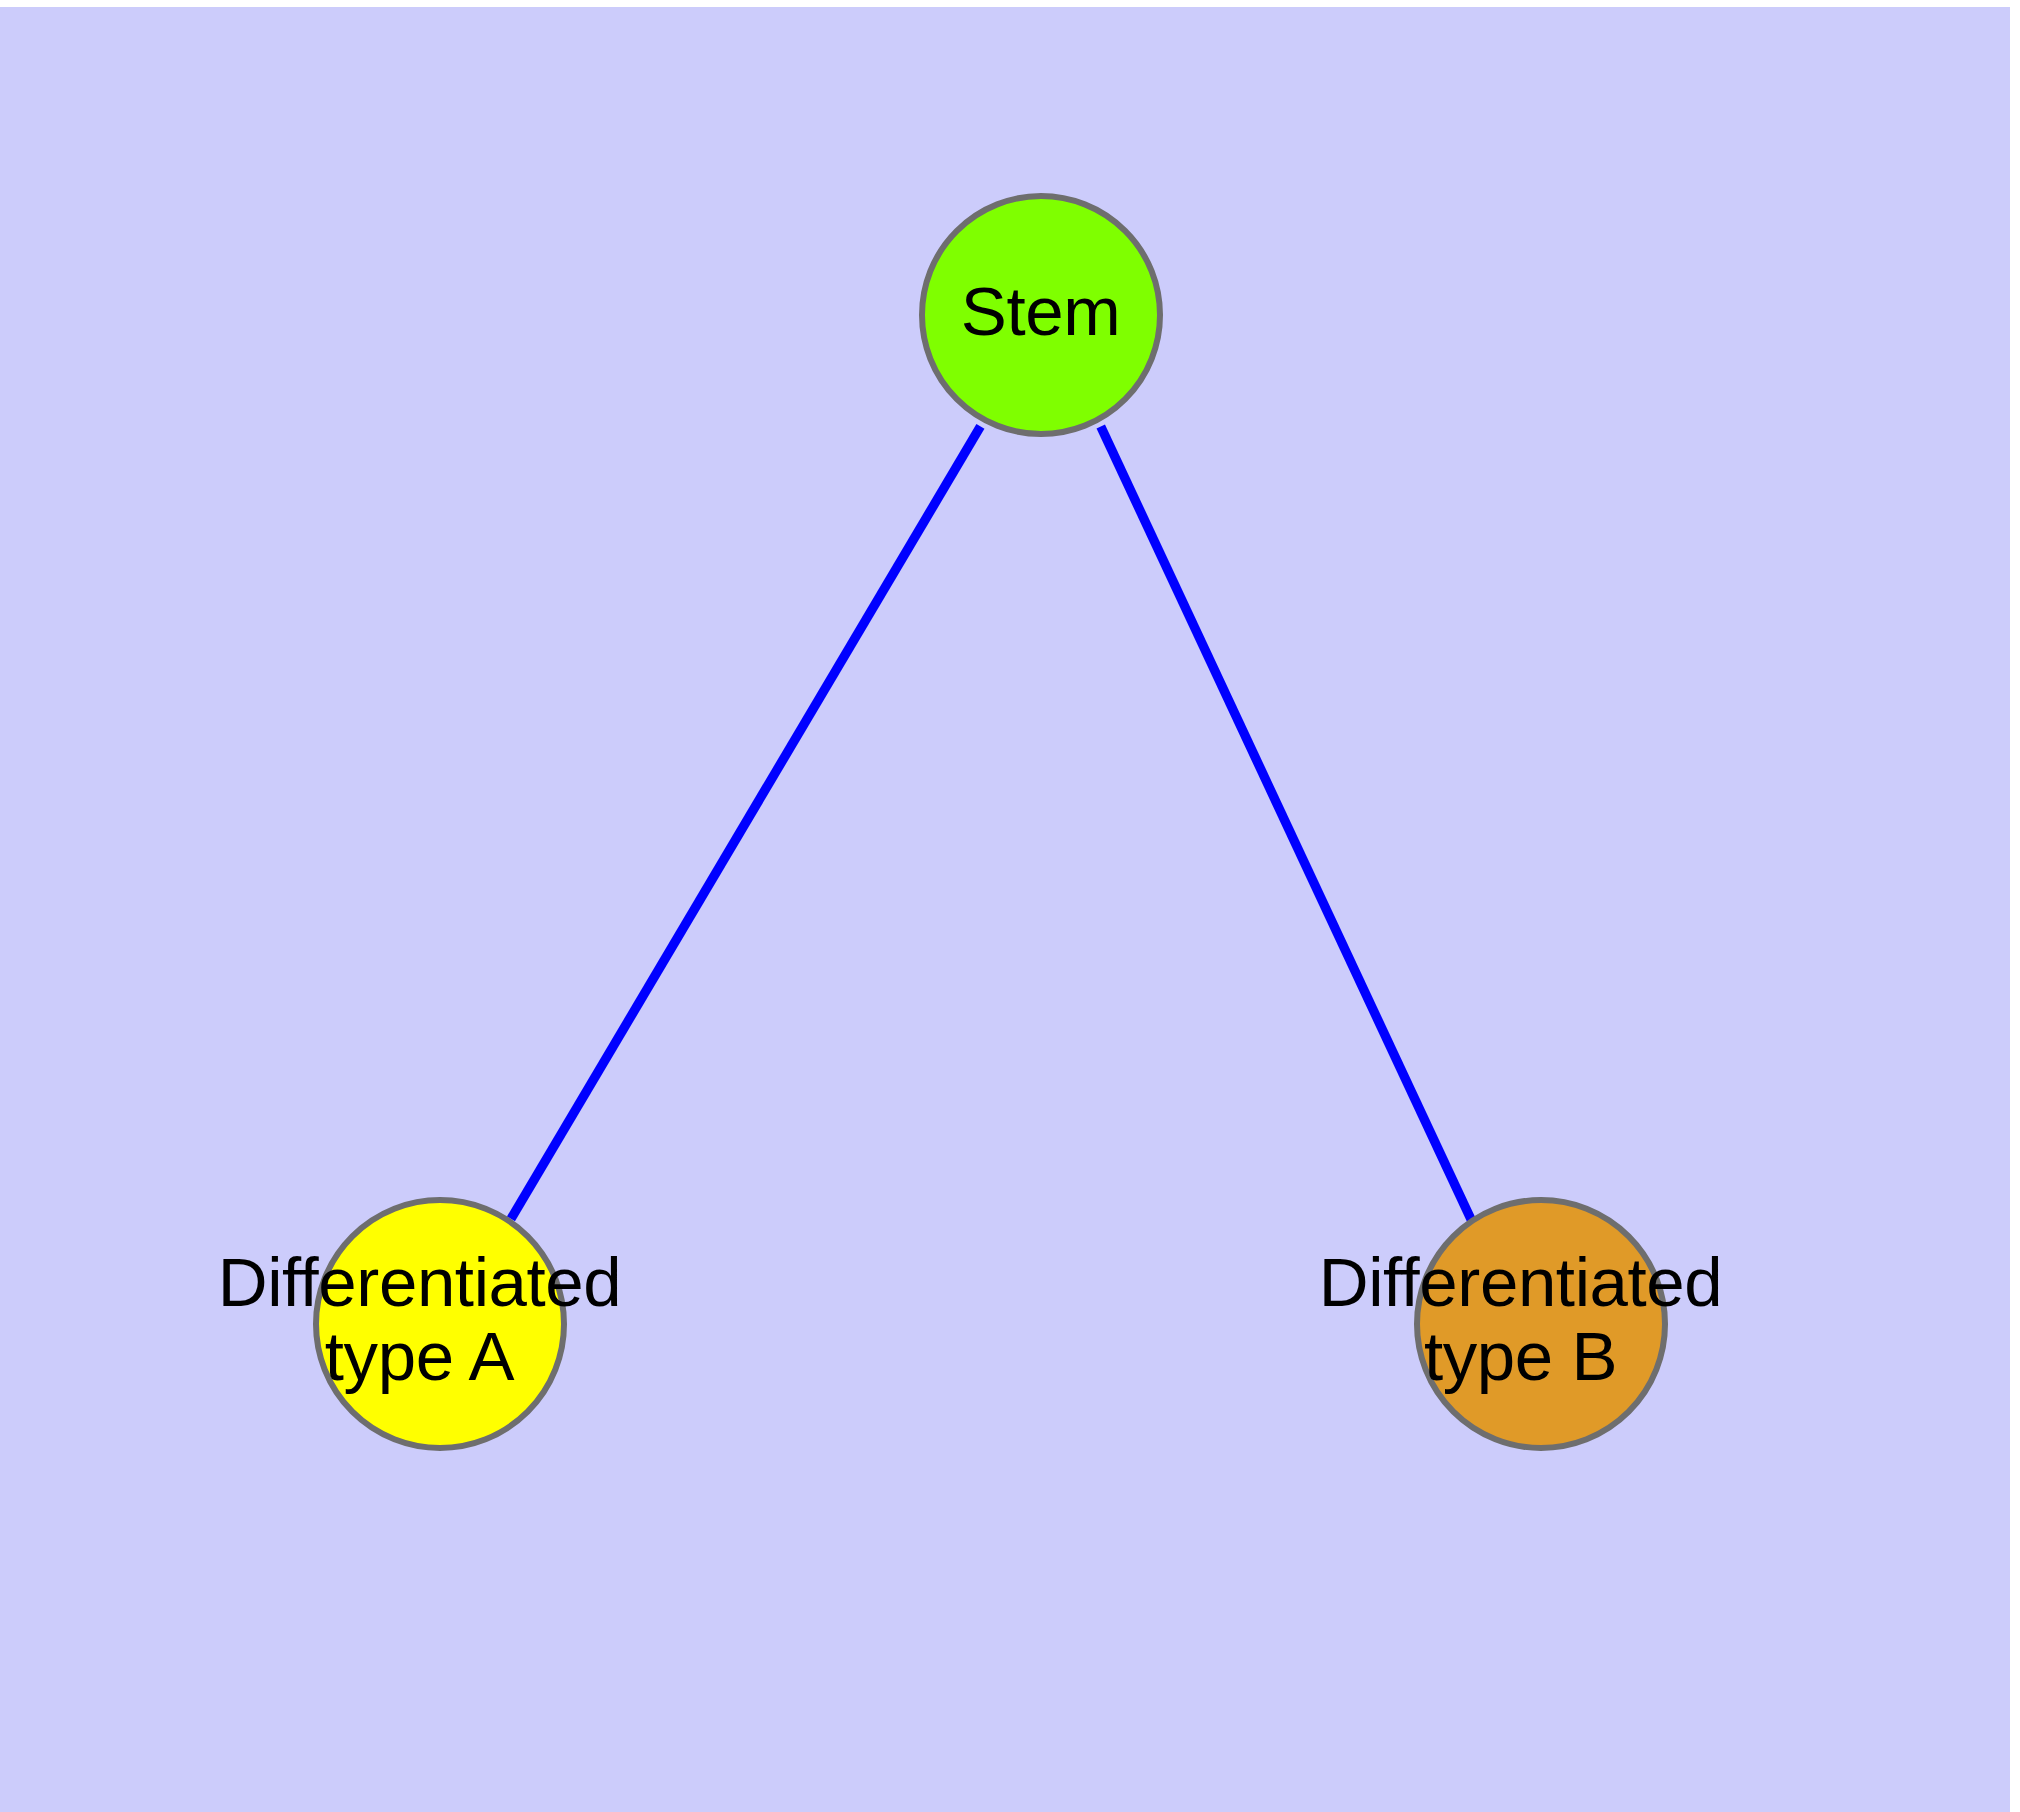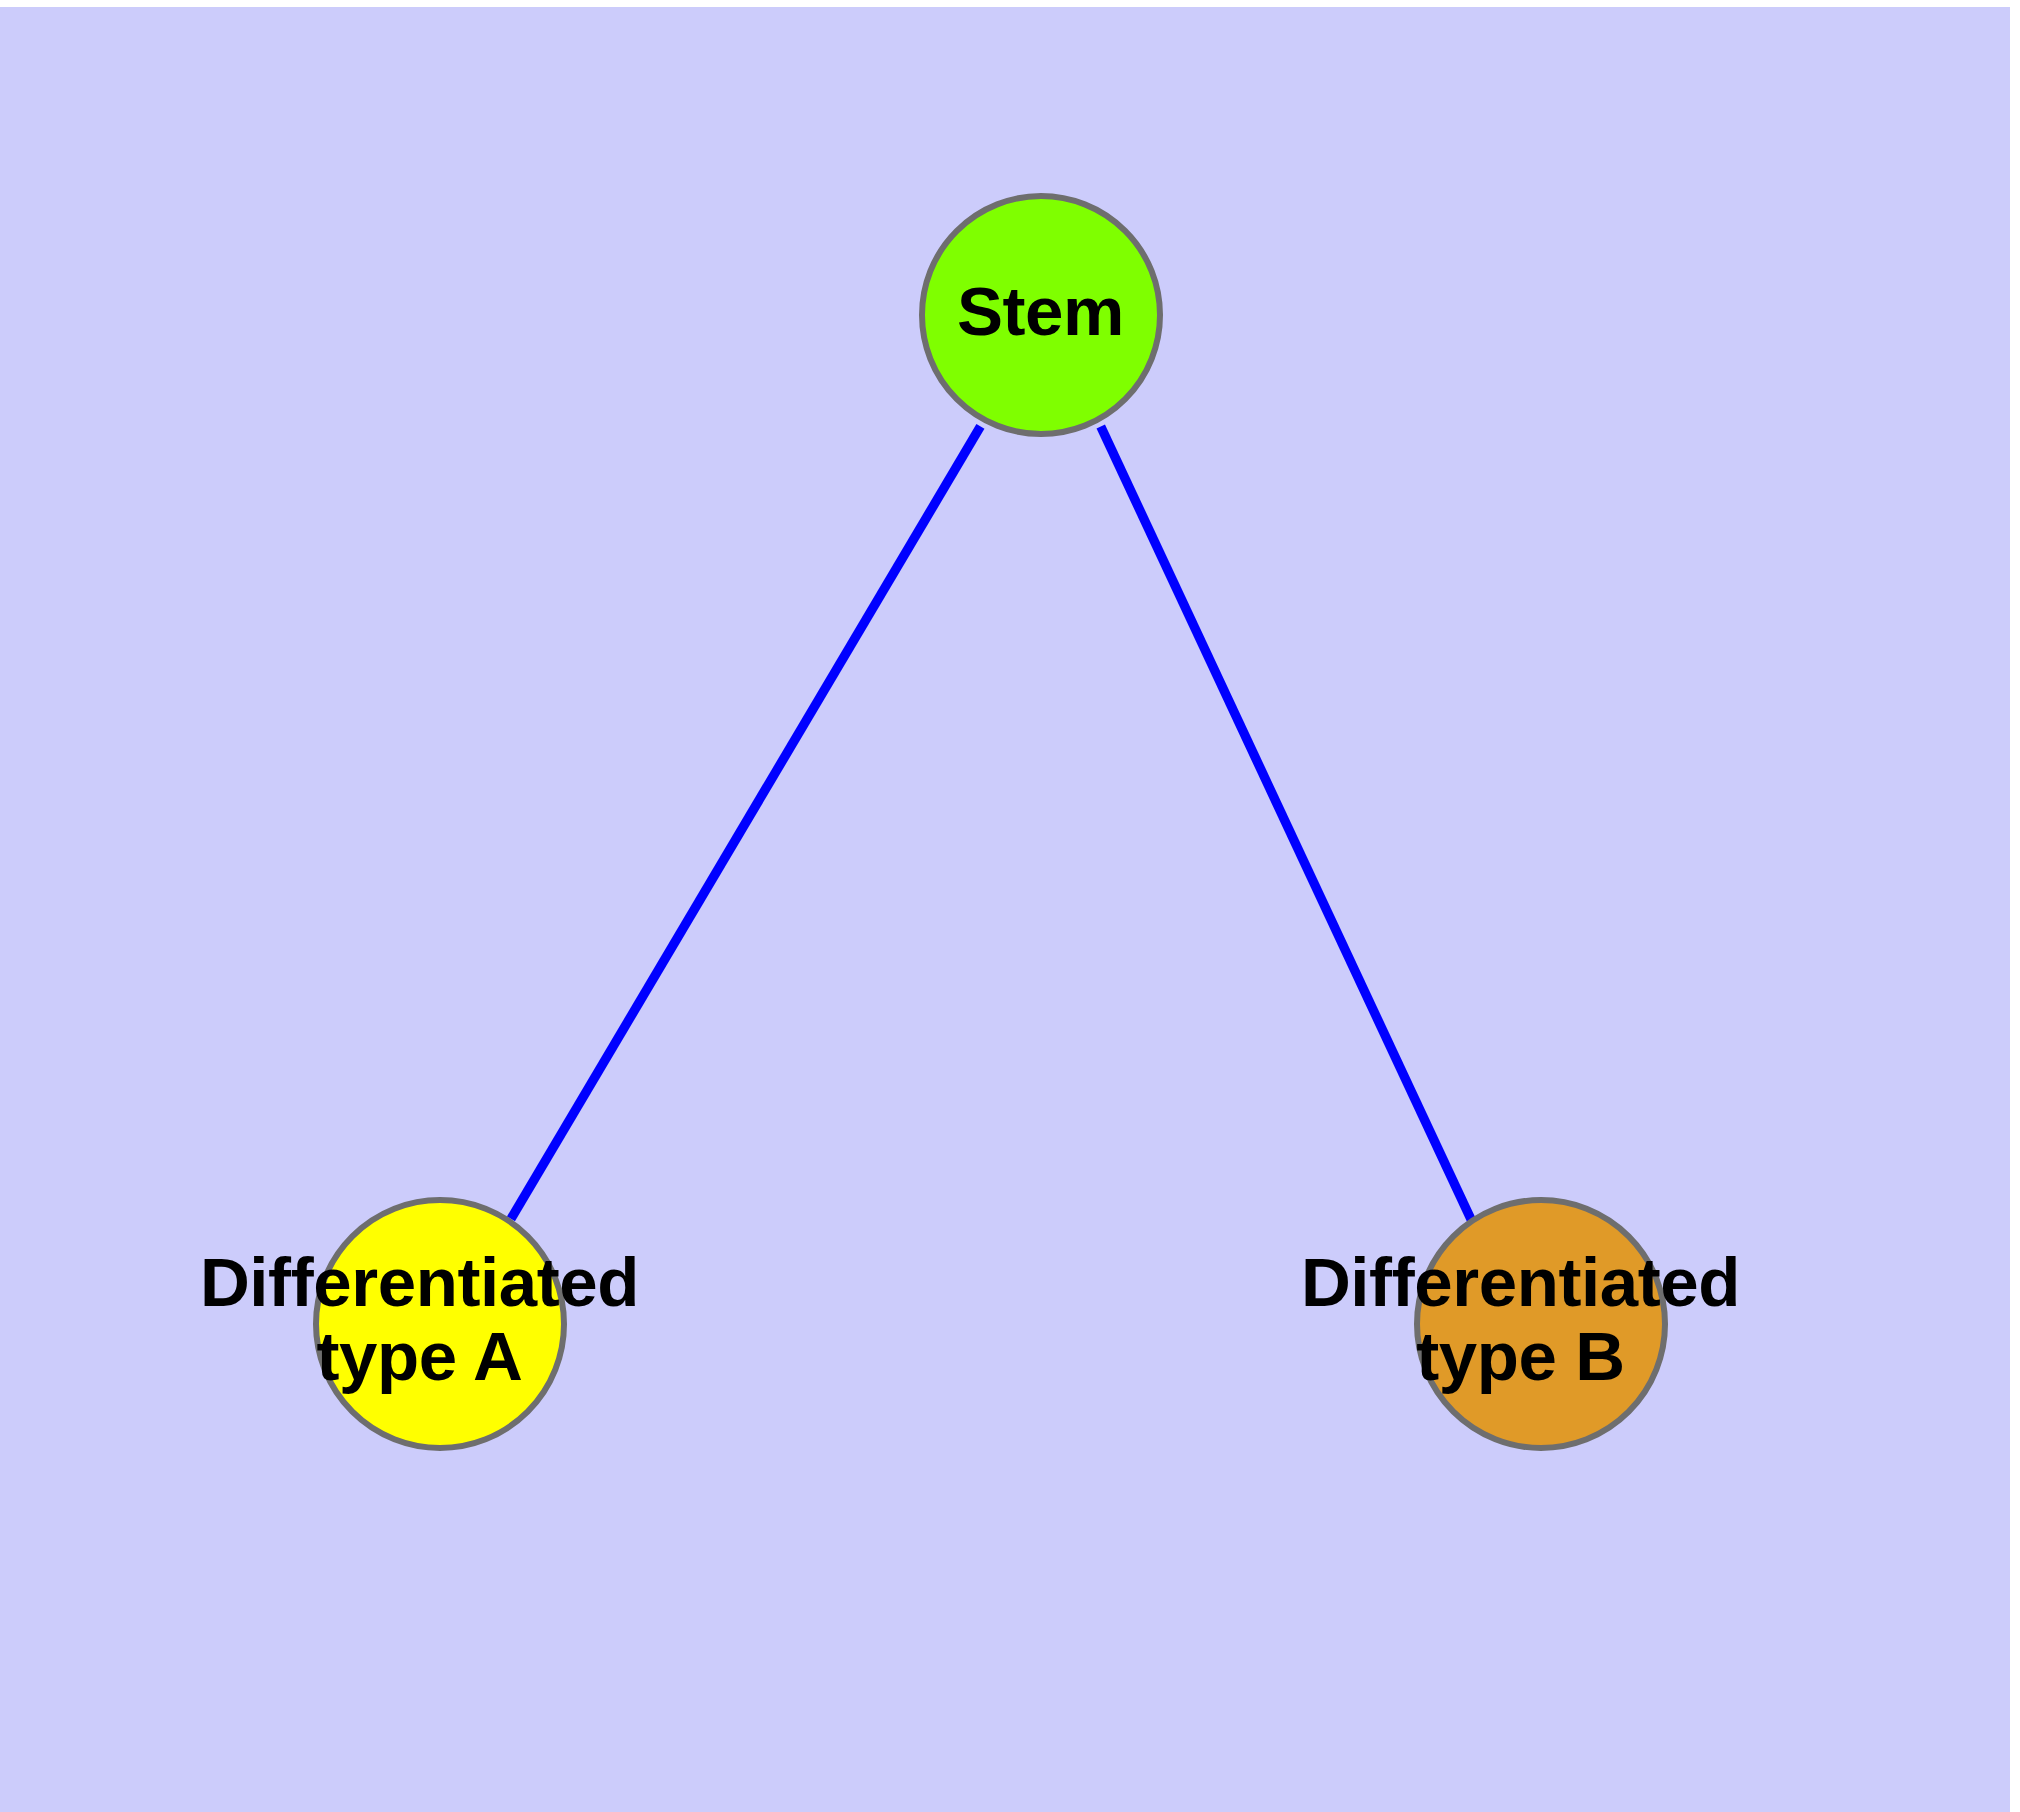--- a/index.html
+++ b/index.html
@@ -38,21 +38,21 @@
   }
   .graph-node {
     position: absolute;
     border-radius: 50%;
     box-sizing: border-box;
     border: 6.8px solid #6e6e6e;
   }
   .node-label {
     position: absolute;
     color: #000000;
-    font-weight: bold;
+    font-weight: normal;
     text-align: center;
     line-height: 1.08;
     white-space: pre;
     letter-spacing: -0.4px;
     pointer-events: none;
   }
 </style>
 </head>
 <body>
 

